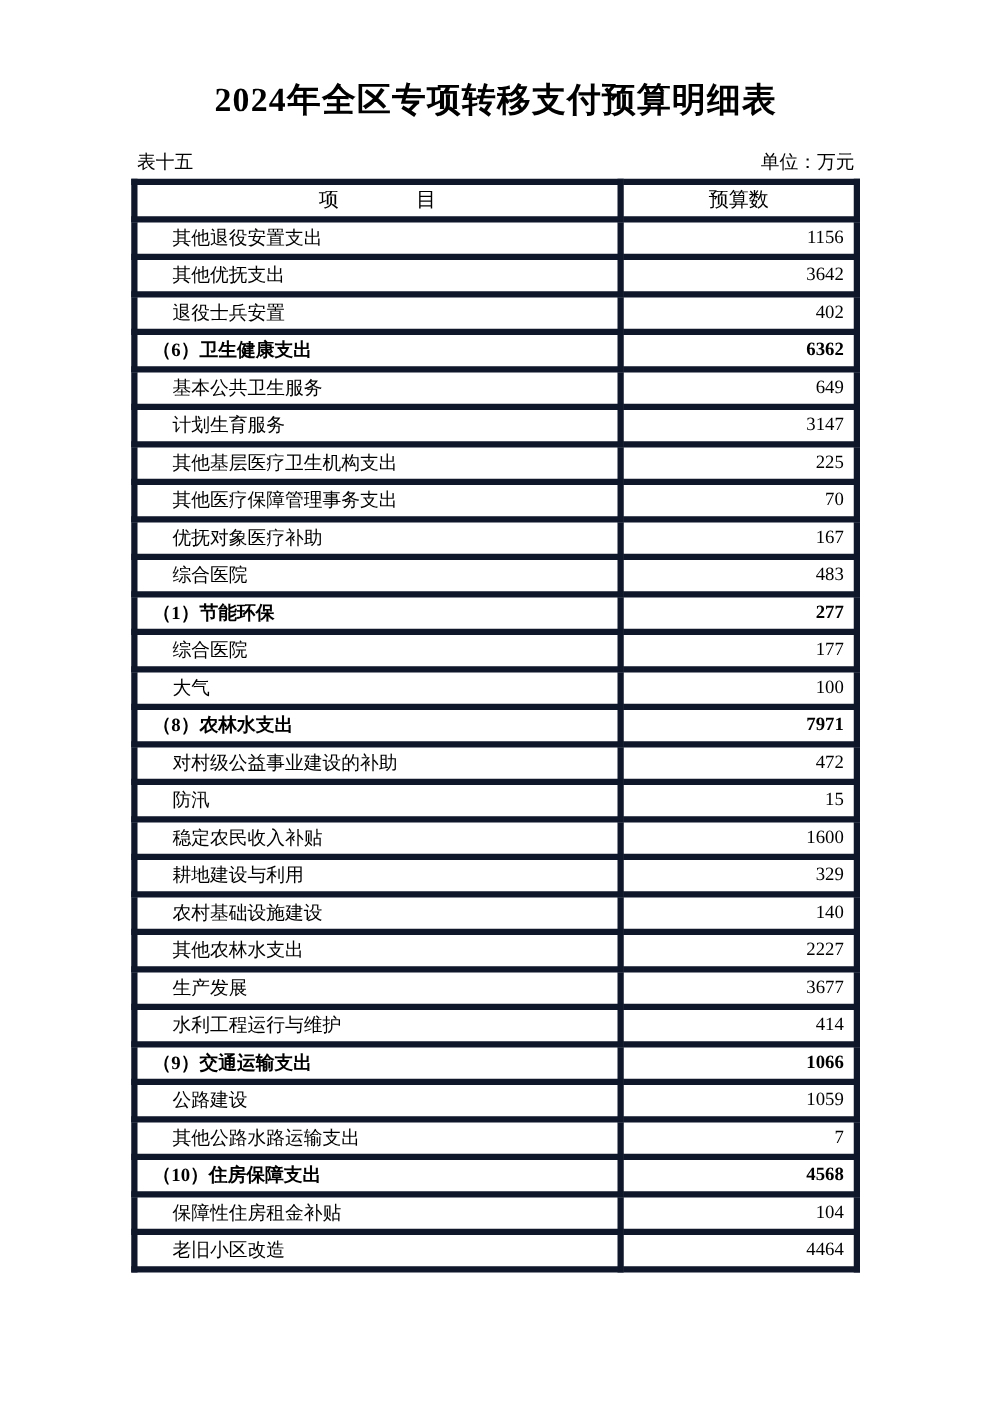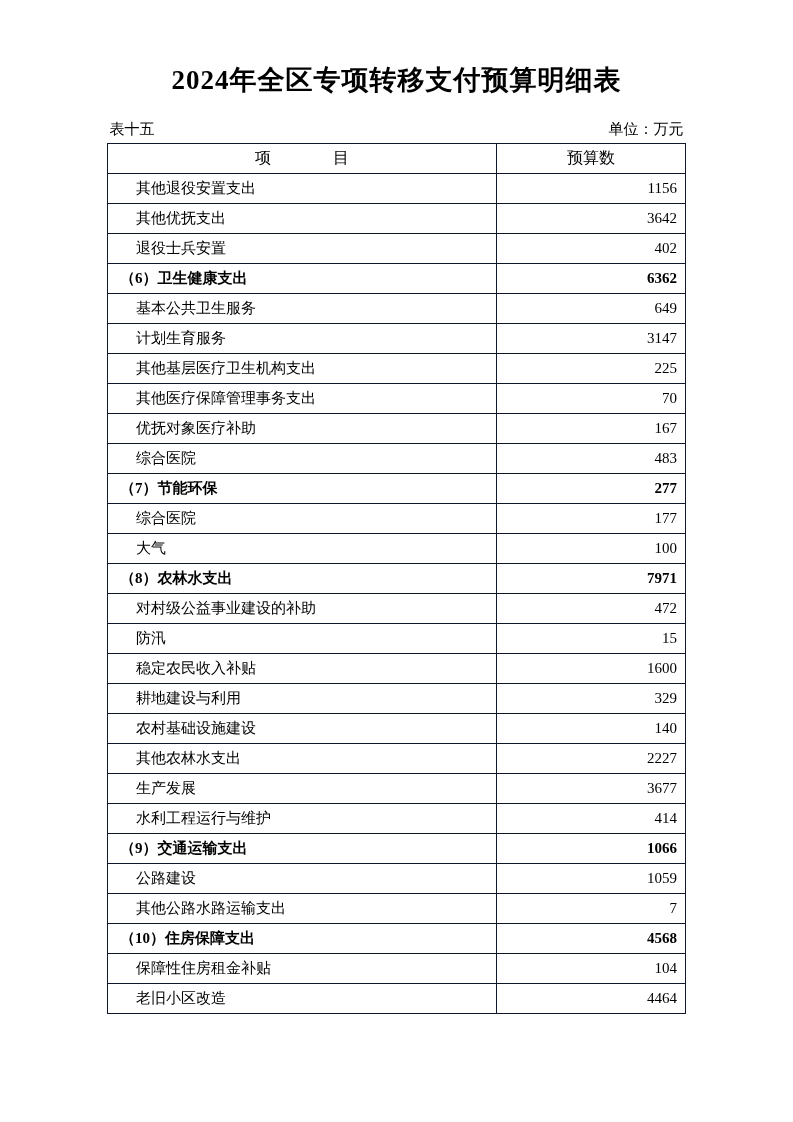--- a/index.html
+++ b/index.html
@@ -48,21 +48,21 @@
   .subhead .right {
     padding-right: 2px;
   }
   table.budget {
     border-collapse: collapse;
     width: 578px;
     margin: 0 auto;
     table-layout: fixed;
   }
   table.budget th, table.budget td {
-    border: 1px solid #0f172a;
+    border: 5px solid #0f172a;
     height: 30px;
     font-size: 15px;
     padding: 0 8px;
     box-sizing: border-box;
   }
   table.budget th {
     text-align: center;
     font-weight: normal;
     font-size: 16px;
   }
@@ -150,21 +150,21 @@
         </tr>
         <tr class="lvl-sub">
           <td class="item">优抚对象医疗补助</td>
           <td class="amount">167</td>
         </tr>
         <tr class="lvl-sub">
           <td class="item">综合医院</td>
           <td class="amount">483</td>
         </tr>
         <tr class="lvl-cat">
-          <td class="item">（7）节能环保</td>
+          <td class="item">（1）节能环保</td>
           <td class="amount">277</td>
         </tr>
         <tr class="lvl-sub">
           <td class="item">综合医院</td>
           <td class="amount">177</td>
         </tr>
         <tr class="lvl-sub">
           <td class="item">大气</td>
           <td class="amount">100</td>
         </tr>

